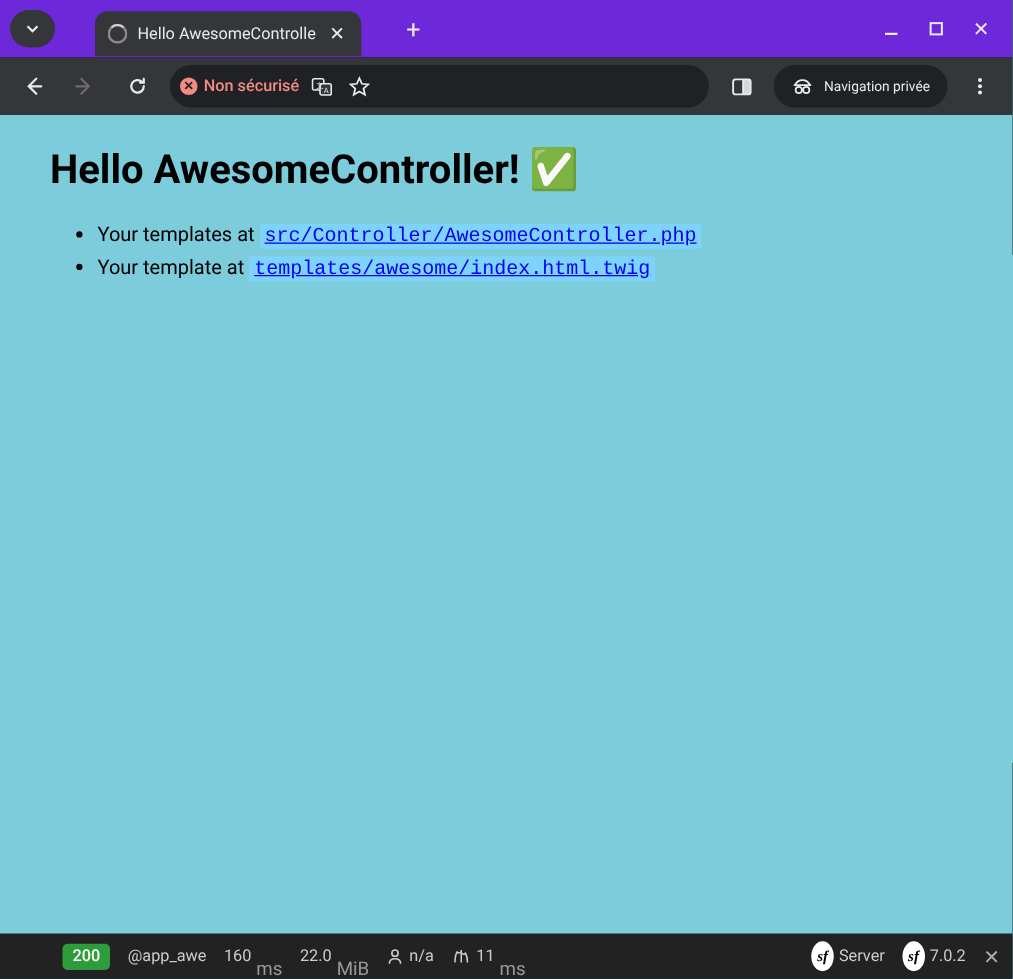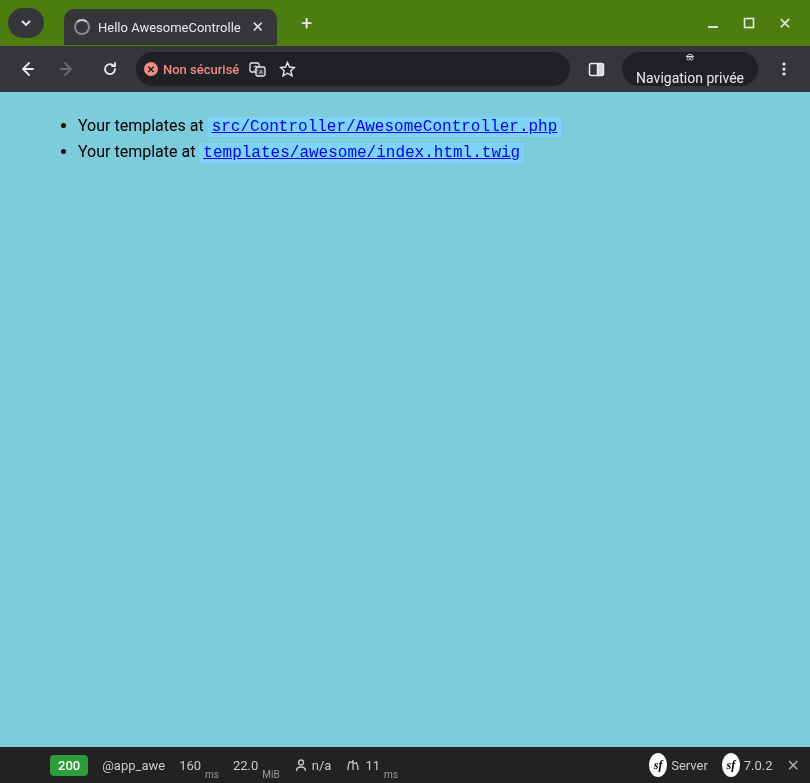--- a/index.html
+++ b/index.html
@@ -9,25 +9,25 @@
       background: #000;
       font-family: -apple-system, BlinkMacSystemFont, "Segoe UI", Roboto, sans-serif;
       overflow: hidden;
       display: flex;
       flex-direction: column;
     }
     
     
     .title-bar {
       height: 46px;
-      background: #4d7c0f;
+      background: #6d28d9;
       display: flex;
       align-items: center;
       padding: 0 8px;
-      gap: 8px;
+      gap: 20px;
     }
     .search-dropdown {
       width: 36px;
       height: 30px;
       background: #35363a;
       border-radius: 18px;
       display: flex;
       align-items: center;
       justify-content: center;
       color: #e8eaed;
@@ -173,23 +173,22 @@
     }
     .incognito-pill {
       height: 34px;
       background: #202124;
       border-radius: 17px;
       display: flex;
       align-items: center;
       padding: 0 14px;
       gap: 8px;
       color: #e8eaed;
-      font-size: 14px;
+      font-size: 11px;
       white-space: nowrap;
-      flex-direction: column;
     }
     
     
     .content {
       flex: 1;
       background: #7dccdc;
       padding: 24px 40px;
       overflow: auto;
     }
     .content h1 {
@@ -239,21 +238,21 @@
       font-weight: 500;
       margin-left: 40px;
     }
     .debug-item {
       display: flex;
       align-items: center;
       gap: 4px;
       text-align: center;
     }
     .debug-unit {
-      font-size: 10px;
+      font-size: 15px;
       color: #999;
       margin-top: 19px;
     }
     .debug-right {
       margin-left: auto;
       display: flex;
       align-items: center;
       gap: 14px;
     }
     .sf-icon {
@@ -364,20 +363,21 @@
   <div class="toolbar-icon">
     <svg width="16" height="16" viewBox="0 0 16 16">
         <circle cx="8" cy="3" r="1.6" fill="#e8eaed"></circle>
         <circle cx="8" cy="8" r="1.6" fill="#e8eaed"></circle>
         <circle cx="8" cy="13" r="1.6" fill="#e8eaed"></circle>
       </svg>
   </div>
 </div>
 
 <div class="content">
+  <h1>Hello AwesomeController! ✅</h1>
   <ul>
     <li>
       <span>Your templates at </span><a class="code-link">src/Controller/AwesomeController.php</a>
     </li>
     <li>
       <span>Your template at </span><a class="code-link">templates/awesome/index.html.twig</a>
     </li>
   </ul>
 </div>
 

